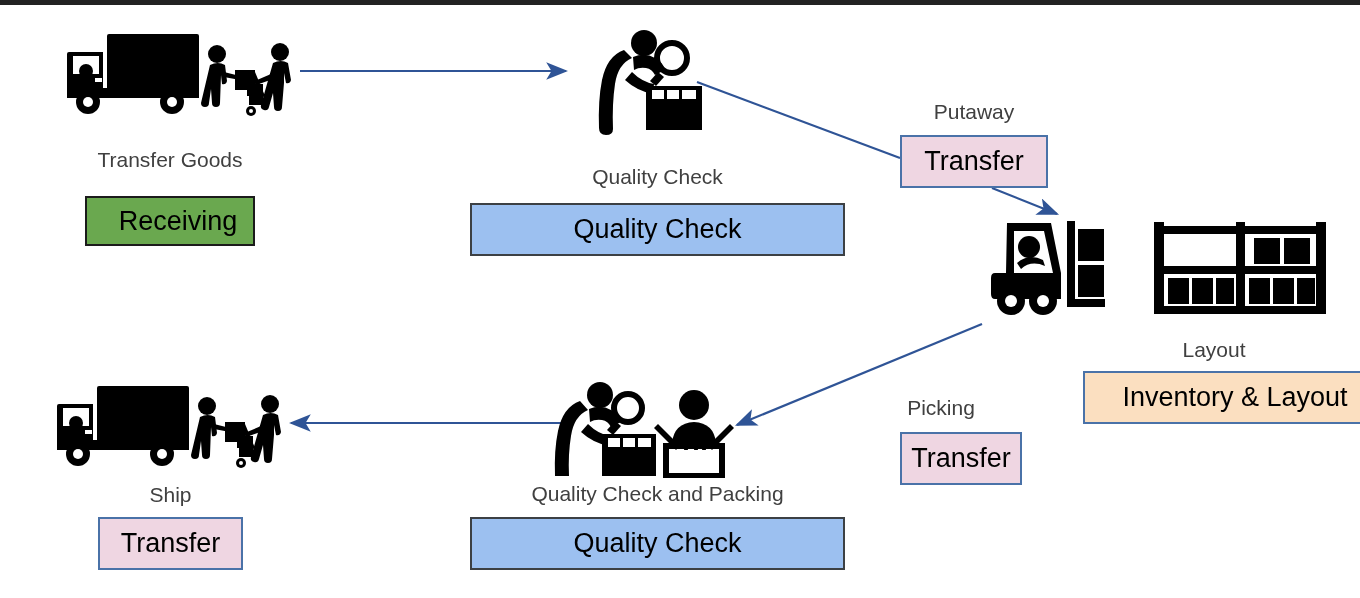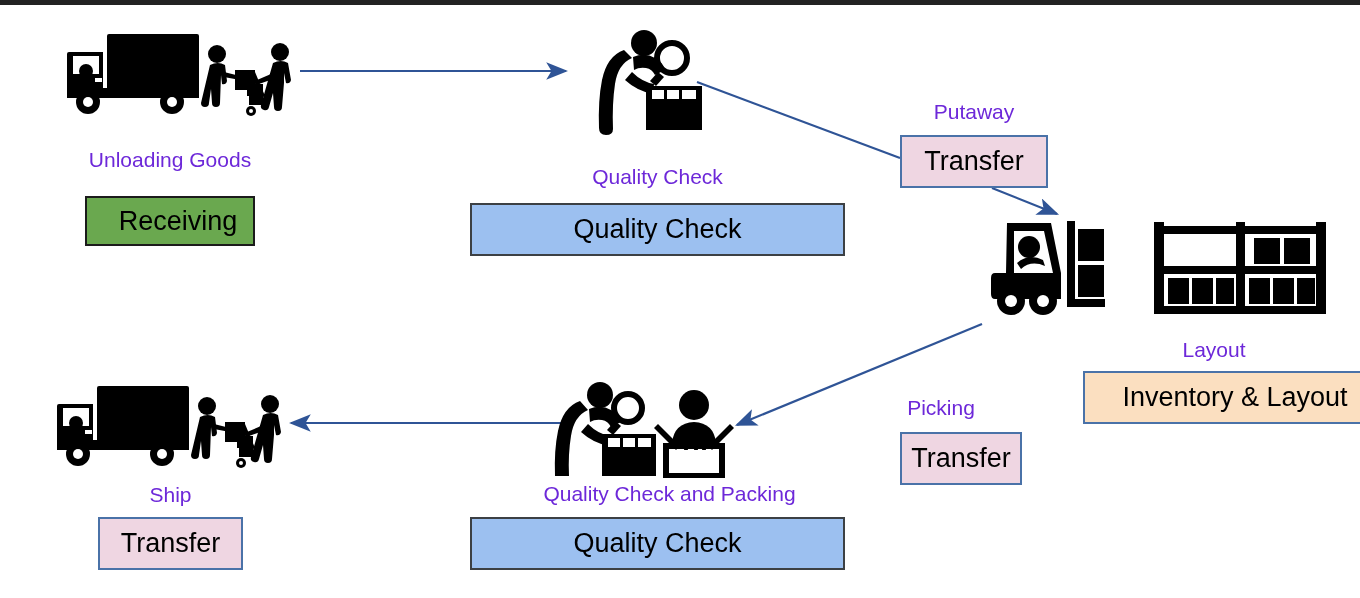--- a/index.html
+++ b/index.html
@@ -10,21 +10,21 @@
     overflow:hidden;
     position:relative;
   }
   #canvas{position:absolute;left:0;top:0;width:1360px;height:598px;}
   .topstrip{position:absolute;left:0;top:0;width:1360px;height:5px;background:#222222;}
   .node{position:absolute;}
   .icon{position:absolute;}
   .caption{
     position:absolute;
     font-size:21px;
-    color:#6d28d9;
+    color:#404040;
     white-space:nowrap;
     text-align:center;
     font-weight:400;
   }
   .box{
     position:absolute;
     box-sizing:border-box;
     display:flex;align-items:center;justify-content:center;
     font-weight:normal;
     font-size:27px;
@@ -88,21 +88,21 @@
           <path d="M218 37 q8 -4 15 0 l3 17 q-1 4 -5 3 l-2 -10 l0 10 l-2 24 q0 4 -4 4 q-4 0 -4 -4 l-1 -14 l-4 14 q-1 4 -5 3 q-4 -1 -3 -5 z"></path>
           <path d="M216 48 l-14 6 l2 4 l14 -5 z"></path>
           <path d="M196 48 l4 -2 l10 24 l-4 2 z"></path>
           <rect x="192" y="58" width="16" height="12"></rect>
           <rect x="194" y="70" width="14" height="9"></rect>
           <circle cx="196" cy="85" r="5"></circle>
           <circle cx="196" cy="85" r="2" fill="#ffffff"></circle>
         </g>
       </svg>
     </div>
-    <div class="caption" style="left:0px;top:148px;width:340px;">Unloading Goods</div>
+    <div class="caption" style="left:0px;top:148px;width:340px;">Transfer Goods</div>
     <div class="box box-green" style="left:85px;top:196px;width:170px;height:50px;">Receiving</div>
   </div>
 
   <div class="node">
     <div class="icon" style="left:592px;top:26px;width:130px;height:110px;">
       <svg width="130" height="110" viewBox="0 0 130 110">
         <g fill="#000000">
           <circle cx="52" cy="17" r="13"></circle>
           <path d="M40 32 q-14 6 -17 26 q-3 20 -2 45 q0 6 -7 6 q-7 0 -7 -7 q-1 -28 3 -48 q5 -24 22 -30 z"></path>
           <path d="M41 31 q12 -5 22 1 q8 4 10 12 l-10 5 q-3 -6 -9 -7 q-7 -1 -12 2 z"></path>
@@ -197,21 +197,21 @@
           <path d="M24 55 q2 -20 22 -21 q20 1 22 21 q-10 5 -22 5 q-12 0 -22 -5 z"></path>
           <path d="M38 50 l2 12 h-4 z"></path>
           <path d="M48 50 l2 12 h-4 z"></path>
           <path d="M56 50 l2 12 h-4 z"></path>
           <path d="M6 40 l4 -4 l22 22 l-4 4 z"></path>
           <path d="M86 40 l-4 -4 l-22 22 l4 4 z"></path>
           <path d="M18 58 h56 v30 h-56 z" fill="none" stroke="#000000" stroke-width="6"></path>
         </g>
       </svg>
     </div>
-    <div class="caption" style="left:482px;top:482px;width:375px;">Quality Check and Packing</div>
+    <div class="caption" style="left:470px;top:482px;width:375px;">Quality Check and Packing</div>
     <div class="box box-blue" style="left:470px;top:517px;width:375px;height:53px;">Quality Check</div>
   </div>
 
   <div class="node">
     <div class="icon" style="left:45px;top:378px;width:250px;height:110px;">
       <svg width="250" height="110" viewBox="0 0 250 110">
         <g fill="#000000">
           <rect x="52" y="8" width="92" height="62" rx="2"></rect>
           <path d="M14 26 h34 v44 h-34 a2 2 0 0 1 -2 -2 v-40 a2 2 0 0 1 2 -2 z"></path>
           <path d="M18 30 h26 v18 h-26 z" fill="#ffffff"></path>

